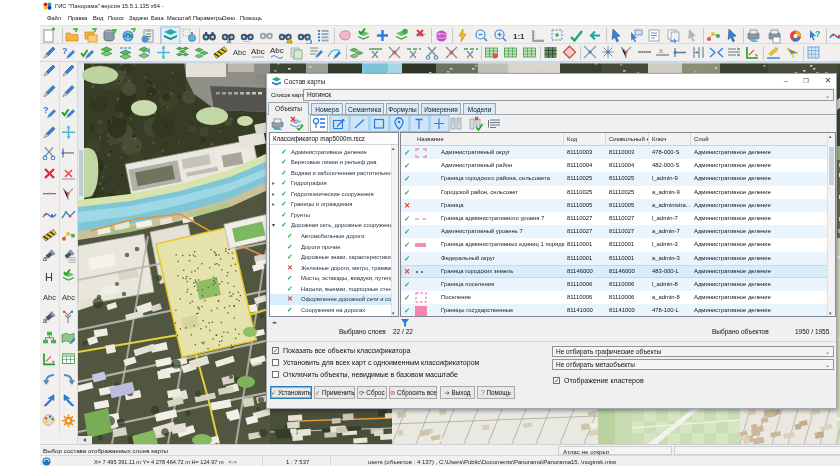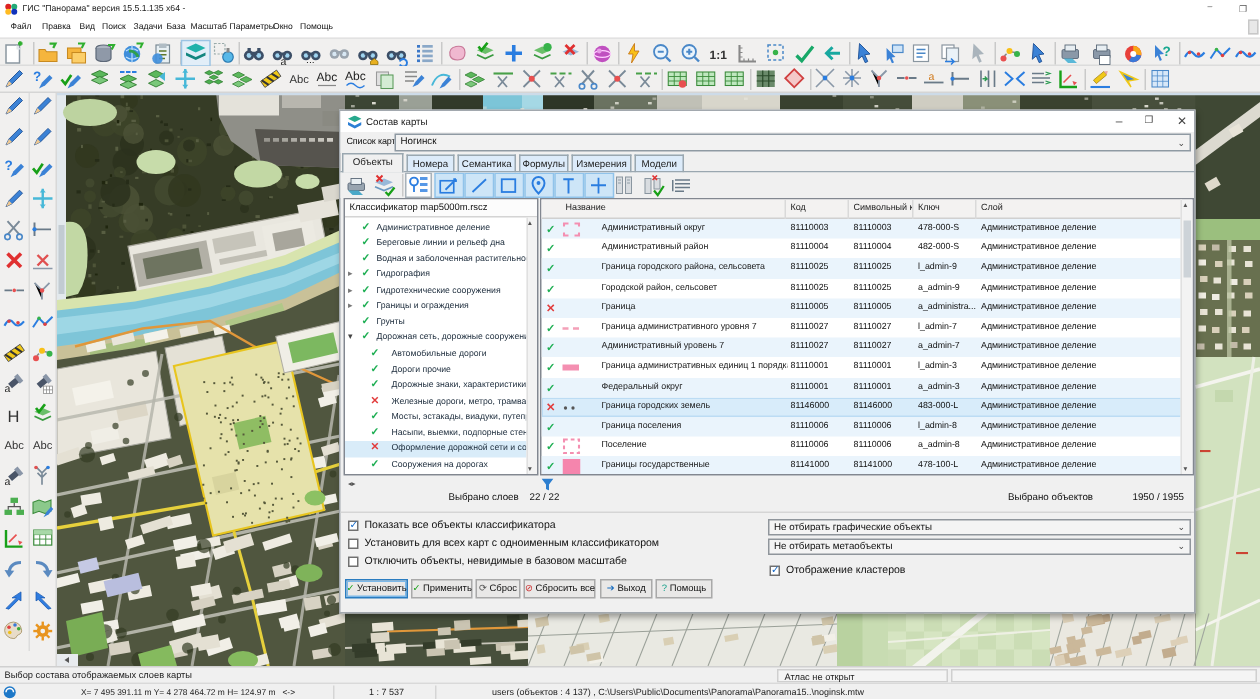--- a/index.html
+++ b/index.html
@@ -1,18 +1,18 @@
 <!DOCTYPE html>
 <html><head>
 <meta charset="utf-8">
 <style>
   * { margin:0; padding:0; box-sizing:border-box; }
   html,body { width:840px; height:466px; overflow:hidden; font-family:"Liberation Sans",sans-serif; background:#fff; }
   .abs { position:absolute; }
-  #page { position:relative; width:665px; height:466px; }
+  #page { position:relative; width:665px; height:466px;margin-left:40px; }
   #titlebar { left:0; top:0; width:840px; height:12px; background:#fff; font-size:5.8px; color:#222; }
   #menubar { left:0; top:12px; width:840px; height:13px; background:#fff; font-size:5.7px; color:#111; }
   .mi { position:absolute; top:3px; }
   #toolbar1 { left:0; top:25px; width:840px; height:19px; background:#f1f0ef; border-top:1px solid #e2e2e2; border-bottom:1px solid #dcdcdc; }
   #toolbar2 { left:0; top:44px; width:840px; height:18px; background:#f1f0ef; border-bottom:1px solid #d5d5d5; }
   #lefttb { left:0; top:62px; width:38px; height:382px; background:#f1f0ef; border-right:1px solid #d8d8d8; }
   #status1 { left:0; top:444px; width:840px; height:11px; background:#f0f0f0; border-top:1px solid #d0d0d0; font-size:6.2px; color:#222; }
   #status2 { left:0; top:455px; width:840px; height:11px; background:#f0f0f0; border-top:1px solid #d9d9d9; font-size:6.2px; color:#222; }
   .spanel { position:absolute; top:1px; height:9px; border:1px solid #cfcfcf; background:#f4f4f4; }
   #dlg { left:226px; top:73px; width:571px; height:336px; background:#f0f0f0; border:1px solid #a2a8ae; box-shadow:1px 2px 4px rgba(0,0,0,.35); font-size:7px; color:#111; }

